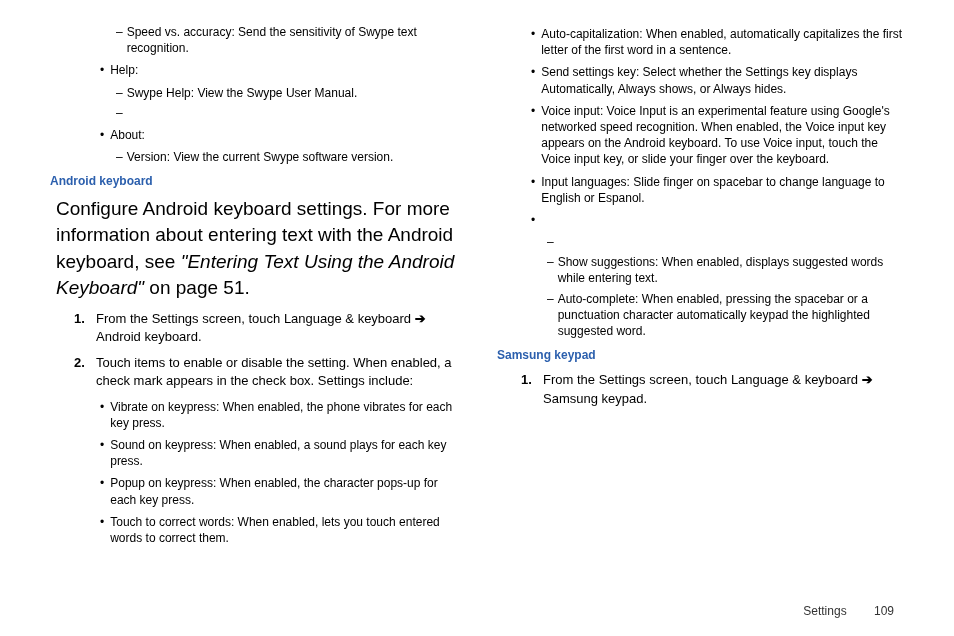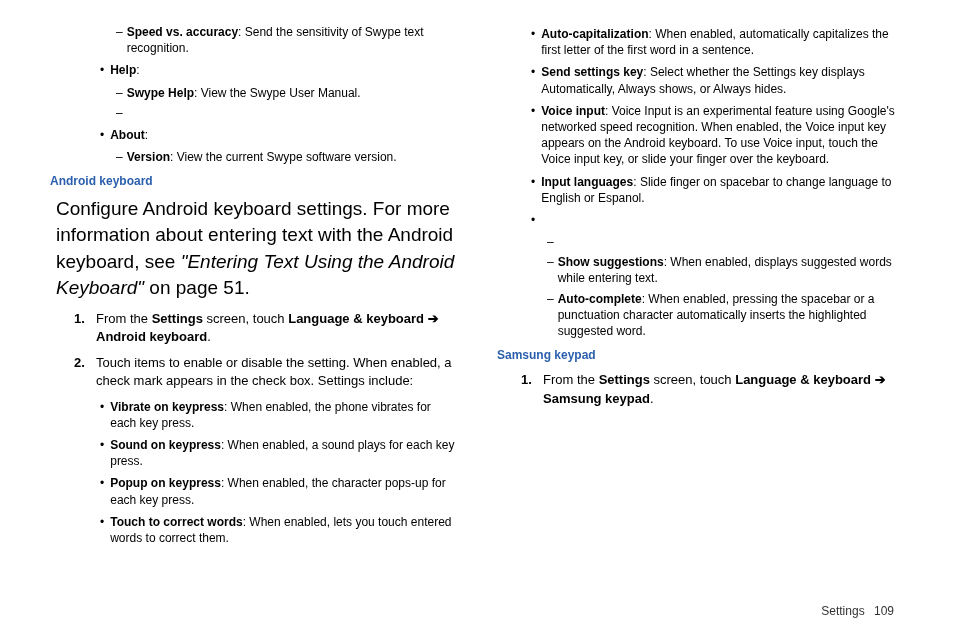--- a/index.html
+++ b/index.html
@@ -50,36 +50,36 @@
   .num-item {
     display: flex;
     margin: 8px 0 8px 24px;
     font-size: 13px;
     line-height: 1.4;
   }
   .num-item .num {
     font-weight: bold;
     min-width: 22px;
   }
-  .bold { font-weight: bold; margin-top: 43px; }
+  .bold { font-weight: normal; margin-top: 43px; }
   .italic { font-style: italic; }
   .arrow { font-weight: bold; }
   .dash-item-2 {
     display: flex;
     margin: 4px 0 4px 50px;
   }
   .dash-item-2 .dash { margin-right: 4px; }
   .footer {
     position: absolute;
     bottom: 18px;
     right: 60px;
     font-size: 12px;
     color: #333;
   }
-  .footer .pnum { margin-left: 6px; }
+  .footer .pnum { margin-left: 24px; }
 </style>
 </head>
 <body>
 
 <div class="columns">
 
   <div class="col">
     <div class="dash-item">
         <span class="dash">–</span>
         <span><span class="bold">Speed vs. accuracy</span><span>: Send the sensitivity of Swype text recognition.</span></span>
@@ -175,21 +175,21 @@
         <span class="dash">–</span>
       </div>
 
     <div class="dash-item-2">
         <span class="dash">–</span>
         <span><span class="bold">Show suggestions</span><span>: When enabled, displays suggested words while entering text.</span></span>
       </div>
 
     <div class="dash-item-2">
         <span class="dash">–</span>
-        <span><span class="bold">Auto-complete</span><span>: When enabled, pressing the spacebar or a punctuation character automatically inserts the highlighted suggested word.</span></span>
+        <span><span class="bold">Auto-complete</span><span>: When enabled, pressing the spacebar or a punctuation character automatically keypad the highlighted suggested word.</span></span>
       </div>
 
     <div class="heading-blue">Samsung keypad</div>
 
 
     <div class="num-item">
       <span class="num">1.</span>
       <span><span>From the </span><span class="bold">Settings</span><span> screen, touch </span><span class="bold">Language &amp; keyboard </span><span class="arrow">➔</span><span class="bold"> Samsung keypad</span><span>.</span></span>
     </div>
   </div>

